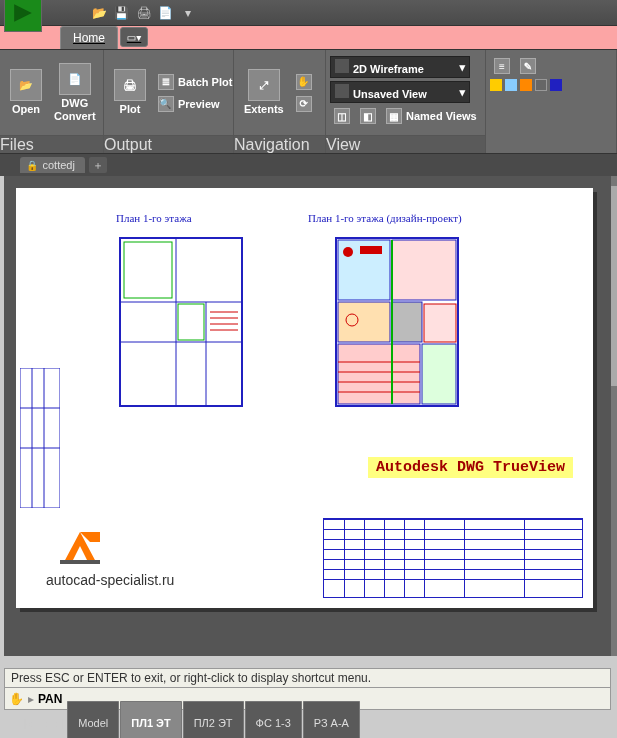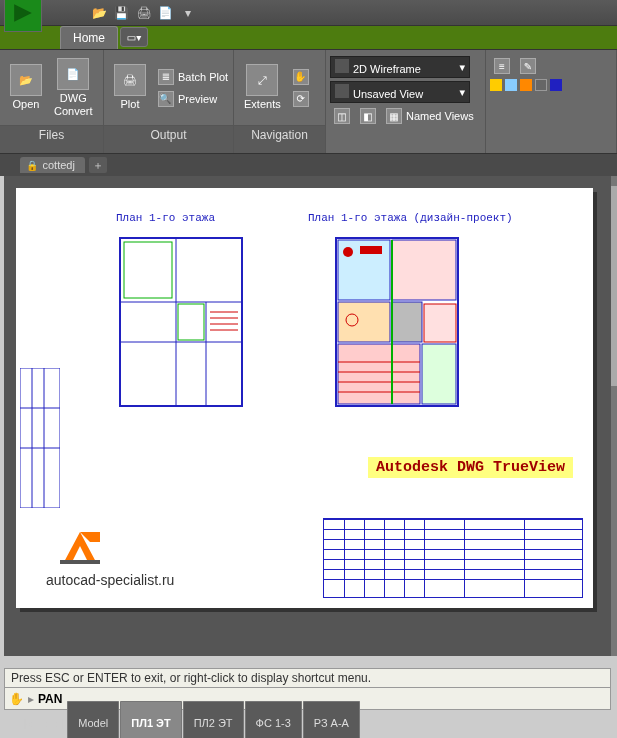--- a/index.html
+++ b/index.html
@@ -5,48 +5,48 @@
 * { margin:0; padding:0; box-sizing:border-box; font-family:"Segoe UI",Tahoma,sans-serif; }
 body { width:617px; height:738px; background:#ccc; overflow:hidden; position:relative; }
 
 
 .qat { height:26px; background:linear-gradient(#5a5a5a,#4a4a4a); display:flex; align-items:center; padding:0 4px; gap:6px; border-bottom:1px solid #333; }
 .logo { width:38px; height:38px; background:#1a8a1a; display:flex; align-items:center; justify-content:center; color:#fff; font-size:22px; position:relative; z-index:5; border:1px solid #666;}
 .logo svg{fill:#0d5d0d;}
 .qat-icn { width:16px; height:16px; display:flex; align-items:center; justify-content:center; color:#ccc; font-size:12px; cursor:pointer; }
 
 
-.tabrow { height:24px; background:#4d7c0f; display:flex; align-items:flex-end; padding-left:60px; gap:2px; border-bottom:1px solid #333;}
+.tabrow { height:24px; background:#fca5a5; display:flex; align-items:flex-end; padding-left:60px; gap:2px; border-bottom:1px solid #333;text-decoration:underline;}
 .tabrow .tab { background:#6c6c6c; color:#fff; font-size:12px; padding:4px 12px; border-radius:3px 3px 0 0; border:1px solid #888; border-bottom:none; cursor:pointer;}
 .tabrow .tabicon{ width:28px; height:20px; background:#5a5a5a; border:1px solid #777; border-radius:3px; margin-bottom:2px; display:flex;align-items:center;justify-content:center;color:#fff;font-size:10px;cursor:pointer;}
 
 
 .ribbon { height:104px; background:#6a6a6a; display:flex; border-bottom:1px solid #333;}
 .panel { border-right:1px solid #555; display:flex; flex-direction:column; }
-.panel-body { flex:1; display:flex; align-items:center; padding:4px 6px; gap:4px;}
-.panel-title { height:28px; background:#5a5a5a; color:#ddd; font-size:12px; text-align:center; line-height:18px; border-top:1px solid #555;}
+.panel-body { flex:1; display:flex; align-items:center; padding:4px 6px; gap:4px;font-weight:bold;}
+.panel-title { height:18px; background:#5a5a5a; color:#ddd; font-size:16px; text-align:left; line-height:18px; border-top:1px solid #555;}
 .bigbtn { display:flex; flex-direction:column; align-items:center; color:#fff; font-size:11px; padding:2px 4px; cursor:pointer; text-align:center; line-height:1.1;}
 .bigbtn .ic { width:32px; height:32px; background:#888; border:1px solid #aaa; margin-bottom:2px; display:flex;align-items:center;justify-content:center;color:#fff;}
 .col { display:flex; flex-direction:column; gap:2px;}
 .smbtn { display:flex; align-items:center; gap:4px; color:#fff; font-size:11px; padding:2px 4px; cursor:pointer; white-space:nowrap;}
 .smbtn .ic { width:16px; height:16px; background:#888; border:1px solid #aaa; display:flex;align-items:center;justify-content:center;font-size:10px;}
 .dd { background:#333; border:1px solid #222; color:#fff; font-size:11px; padding:2px 4px; width:140px; display:flex; align-items:center; justify-content:space-between; cursor:pointer;}
 .dd .dic{width:14px;height:14px;background:#555;margin-right:4px;display:inline-block;}
 
 
 .filetabs { height:22px; background:#4a4a4a; display:flex; align-items:center; padding:0 20px; gap:4px;}
 .filetab { background:#6a6a6a; color:#ddd; font-size:11px; padding:2px 10px 2px 6px; border-radius:3px 3px 0 0; display:flex; align-items:center; gap:4px; cursor:pointer;}
 .filetab .lock{font-size:10px;color:#bbb;}
 .addtab { width:18px;height:16px;background:#5a5a5a;border-radius:2px;color:#ccc;font-size:11px;display:flex;align-items:center;justify-content:center;cursor:pointer;}
 
 
 .canvas-wrap { position:absolute; top:176px; left:4px; right:6px; bottom:82px; background:#555; overflow:hidden;}
 .paper { position:absolute; top:12px; left:12px; right:18px; height:420px; background:#fff; box-shadow:4px 4px 0 #333; }
 .drawing { position:relative; width:100%; height:100%; }
-.plan-title { position:absolute; font-size:11px; color:#2020c0; font-family:Liberation Mono, monospace;}
+.plan-title { position:absolute; font-size:11px; color:#2020c0; font-family:Liberation Serif, serif;}
 .plan { position:absolute; border:1px solid #2020c0; }
 .watermark { position:absolute; right:20px; bottom:130px; background:#ffff80; color:#a00000; font-family:"Courier New",monospace; font-weight:bold; font-size:15px; padding:2px 8px;}
 .logo-txt { position:absolute; left:30px; bottom:20px; font-size:14px; color:#333;}
 .logo-arrow{position:absolute;left:40px;bottom:38px;}
 .tblk { position:absolute; right:10px; bottom:10px; width:260px; height:80px; border:1px solid #2020c0;}
 .tblk .r{border-top:1px solid #2020c0;height:10px;}
 .tblk .c{position:absolute;top:0;bottom:0;border-left:1px solid #2020c0;}
 
 
 .cmdarea{position:absolute;left:4px;right:6px;bottom:28px;}
@@ -156,20 +156,21 @@
           </div>
         <div class="smbtn">
             <div class="ic">◧</div>
           </div>
         <div class="smbtn">
             <div class="ic">▦</div>
             <span>Named Views</span>
           </div>
       </div>
     </div>
+    <div class="panel-title">View</div>
   </div>
 
   <div class="panel" style="flex:1">
     <div class="panel-body" style="flex-direction:column;align-items:stretch;gap:3px;padding:6px 4px;">
       <div style="display:flex;gap:2px;">
         <div class="smbtn">
             <div class="ic">≡</div>
           </div>
         <div class="smbtn">
             <div class="ic">✎</div>

